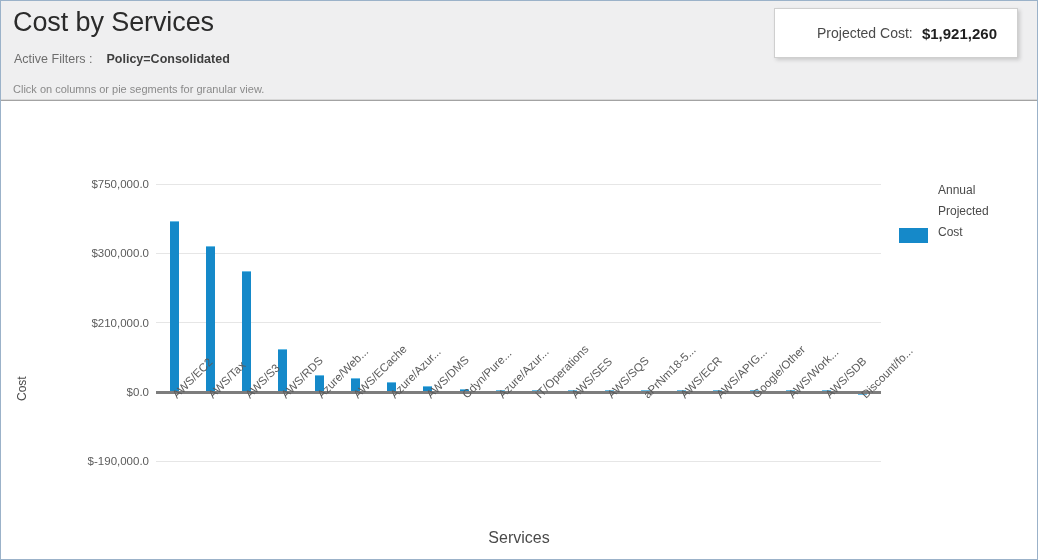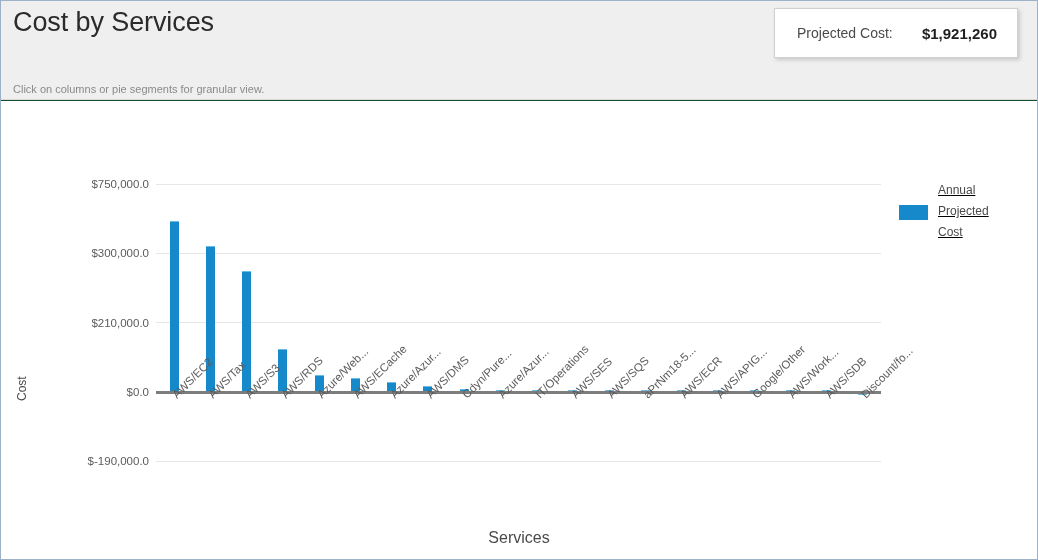--- a/index.html
+++ b/index.html
@@ -8,21 +8,21 @@
     background:#ffffff;
     font-family:"Liberation Sans", sans-serif;
     -webkit-font-smoothing:antialiased;
     overflow:hidden;
   }
   .app-frame{
     position:relative;
     width:1038px;height:560px;
     box-sizing:border-box;
     border:1px solid #9bb2c9;
-    background:#14532d;
+    background:#a3a3a3;
   }
   
   .header{
     position:absolute;left:0;top:0;right:0;height:99px;
     background:#efeff0;
     box-sizing:border-box;
     border-bottom:1px solid #d8d8d8;
   }
   .page-title{
     position:absolute;left:12px;top:6px;
@@ -43,21 +43,21 @@
     white-space:nowrap;
   }
   
   .cost-card{
     position:absolute;right:19px;top:7px;
     width:244px;height:50px;
     background:#ffffff;
     border:1px solid #cfcfcf;
     box-shadow:2px 2px 4px rgba(0,0,0,0.16);
     box-sizing:border-box;
-    display:flex;align-items:center;
+    display:flex;align-items:center;padding-left:20px;
   }
   .cost-label{
     font-size:14px;color:#4a4a4a;
     margin-left:22px;white-space:nowrap;
   }
   .cost-value{
     font-size:15px;color:#1f1f1f;font-weight:bold;
     margin-left:auto;margin-right:20px;white-space:nowrap;
   }
   
@@ -118,41 +118,44 @@
   .xlabel{
     position:absolute;top:0;
     font-size:11.5px;color:#5b5b5b;
     white-space:nowrap;
     transform:rotate(-45deg);
     transform-origin:left top;
   }
   
   .legend{
     position:absolute;left:898px;top:79px;
-    display:flex;align-items:center;text-decoration:underline;
+    display:flex;align-items:flex-end;
   }
   .legend-swatch{
     width:29px;height:15px;background:#1589c9;
     flex:0 0 auto;margin-top:2px;
   }
   .legend-text{
     margin-left:10px;
     font-size:12px;color:#4a4a4a;
     line-height:21px;
     width:62px;
   }
 </style>
 </head>
 <body>
 
 <div class="app-frame">
 
   <div class="header">
     <div class="page-title">Cost by Services</div>
 
+    <div class="filters-row">
+      <span class="filters-label">Active Filters :</span><span class="filters-value">Policy=Consolidated</span>
+    </div>
 
     <div class="hint-row">Click on columns or pie segments for granular view.</div>
 
     <div class="cost-card">
       <span class="cost-label">Projected Cost:</span>
       <span class="cost-value">$1,921,260</span>
     </div>
   </div>
 
   <div class="chart-area">

